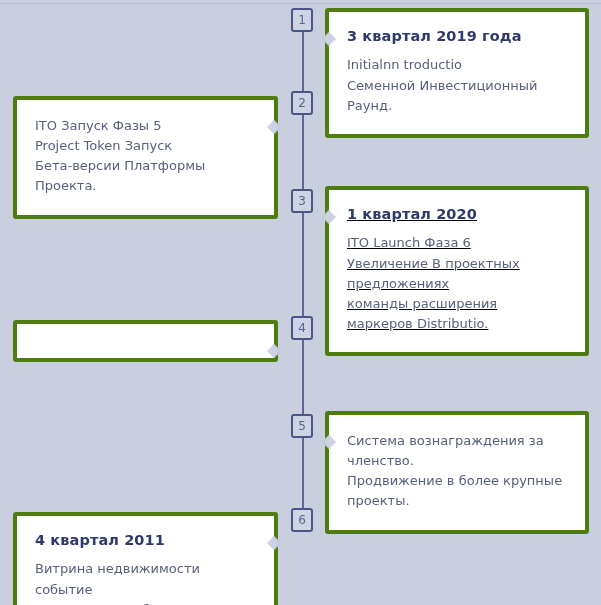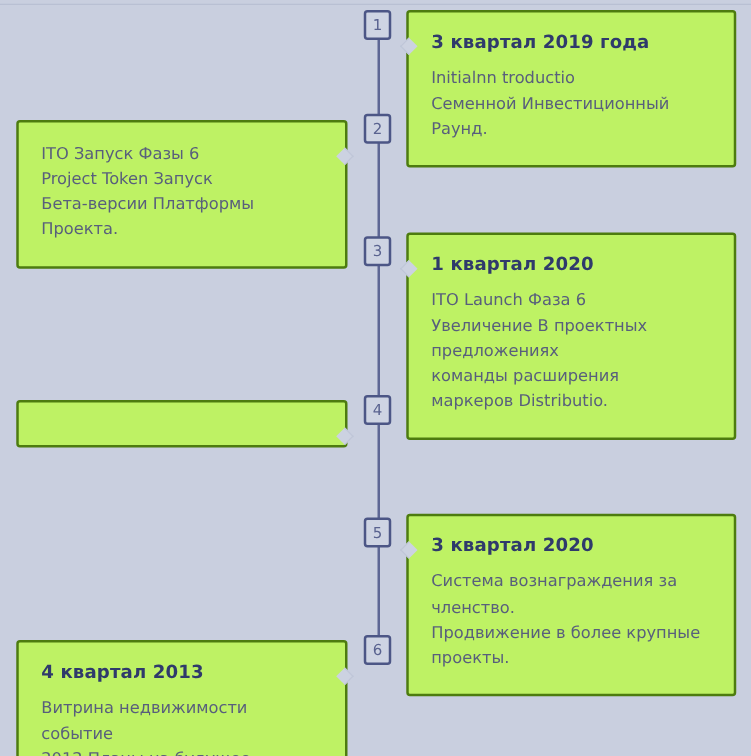--- a/index.html
+++ b/index.html
@@ -55,22 +55,22 @@
     font-size: 12px;
     line-height: 20px;
     text-align: center;
     font-family: "DejaVu Sans", "Liberation Sans", sans-serif;
   }
 
   
   .card {
     position: absolute;
     box-sizing: border-box;
-    background: #bef264;
-    border: 2px solid #4d7c0f;
+    background: #ffffff;
+    border: 4px solid #4d7c0f;
     border-radius: 3px;
     padding: 16px 18px 18px 18px;
   }
   .card.left  { left: 13px;  width: 265px; }
   .card.right { left: 325px; width: 264px; }
 
   .card-title {
     margin: 0 0 10px 0;
     font-size: 14.5px;
     font-weight: bold;
@@ -126,44 +126,43 @@
 
   <div id="cards-layer">
       <div class="card right" style="top: 8px;">
         <div class="notch"></div>
         <div class="card-title">3 квартал 2019 года</div>
         <div class="card-body">Initialnn troductio
 Семенной Инвестиционный Раунд.</div>
       </div>
       <div class="card left" style="top: 96px;">
         <div class="notch"></div>
-        <div class="card-body">ITO Запуск Фазы 6
+        <div class="card-body">ITO Запуск Фазы 5
 Project Token Запуск
 Бета-версии Платформы Проекта.</div>
       </div>
-      <div class="card right" style="top: 186px;">
+      <div class="card right" style="top: 186px; text-decoration: underline;">
         <div class="notch"></div>
         <div class="card-title">1 квартал 2020</div>
         <div class="card-body">ITO Launch Фаза 6
 Увеличение В проектных
 предложениях
 команды расширения
 маркеров Distributio.</div>
       </div>
       <div class="card left" style="top: 320px;">
         <div class="notch"></div>
       </div>
       <div class="card right" style="top: 411px;">
         <div class="notch"></div>
-        <div class="card-title">3 квартал 2020</div>
         <div class="card-body">Система вознаграждения за членство.
 Продвижение в более крупные
 проекты.</div>
       </div>
       <div class="card left" style="top: 512px;">
         <div class="notch"></div>
-        <div class="card-title">4 квартал 2013</div>
+        <div class="card-title">4 квартал 2011</div>
         <div class="card-body">Витрина недвижимости событие
 2012 Планы на будущее.</div>
       </div>
     </div>
 
 </div>
 
 </body></html>

